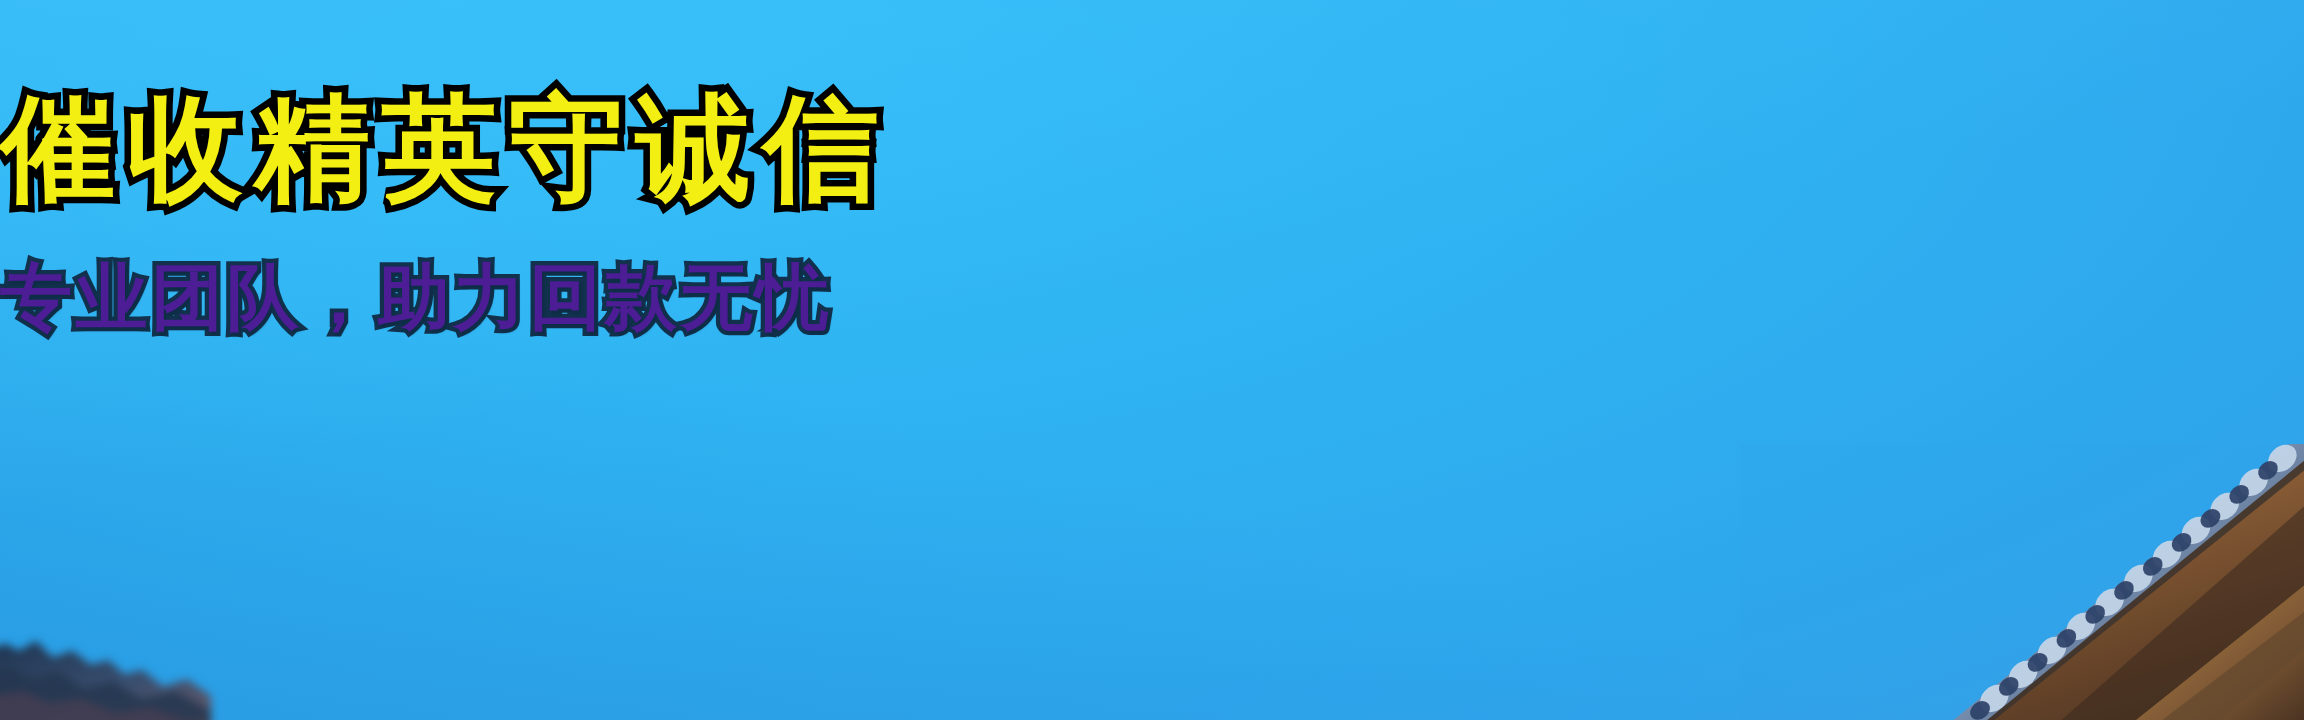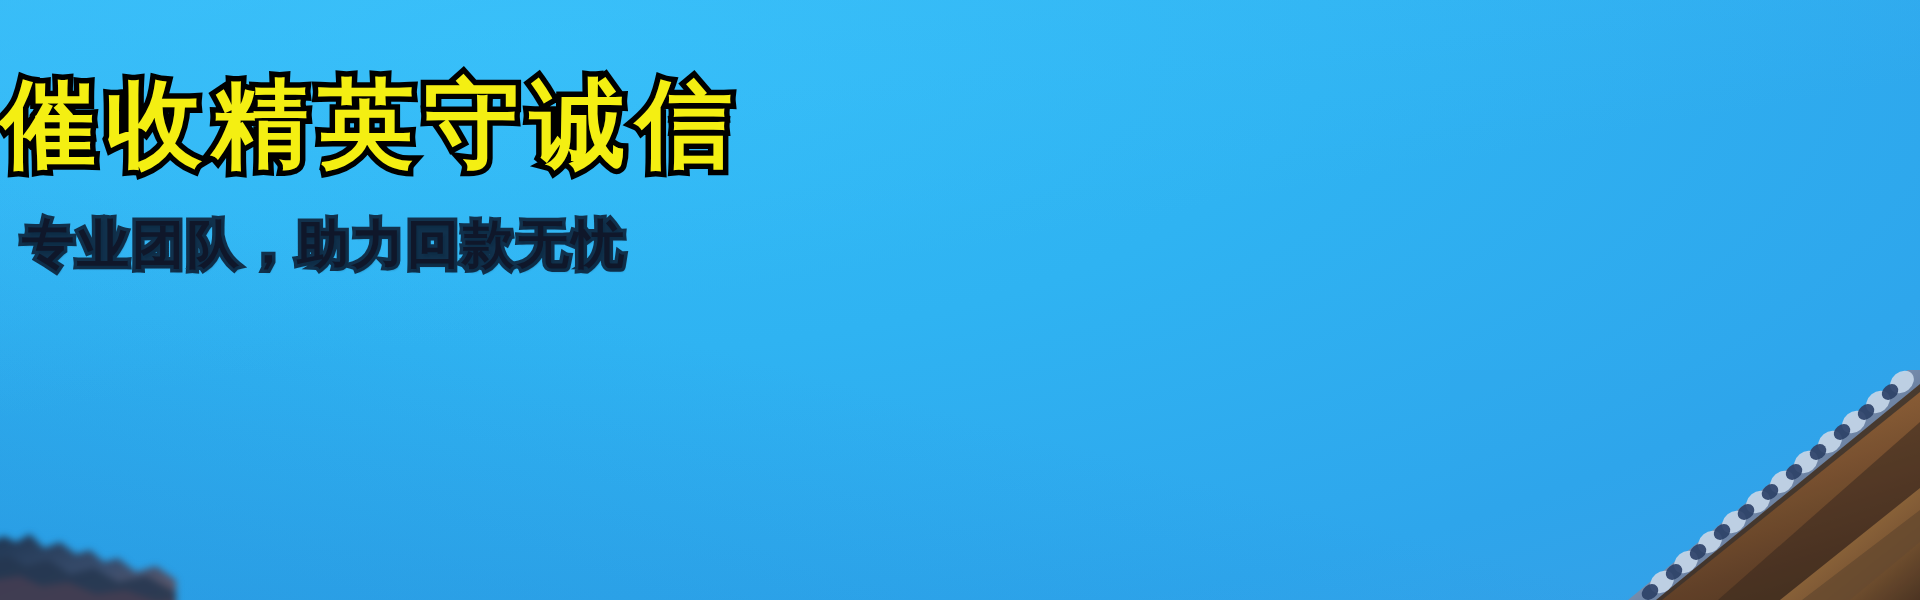--- a/index.html
+++ b/index.html
@@ -87,30 +87,29 @@
     line-height: 1.05;
     color: #2213c8;
     white-space: nowrap;
     -webkit-text-stroke: 9px #ffffff;
     paint-order: stroke fill;
     text-shadow: 2px 3px 0 rgba(255,255,255,0.55);
   }
 
   .tagline {
     margin-top: 42px;
-    font-size: 52px;
+    font-size: 60px;
     font-weight: 800;
     letter-spacing: 3px;
     line-height: 1.05;
-    color: #0f172a;
+    color: #4c1d95;
     white-space: nowrap;
     -webkit-text-stroke: 7px #11314c;
     paint-order: stroke fill;
     text-shadow: 2px 3px 2px rgba(10,40,65,0.45);
-    margin-left: 22px;
   }
 </style>
 </head>
 <body>
 
 <div id="banner">
 
   <div class="sky"></div>
   <div class="sky-wash"></div>
 

